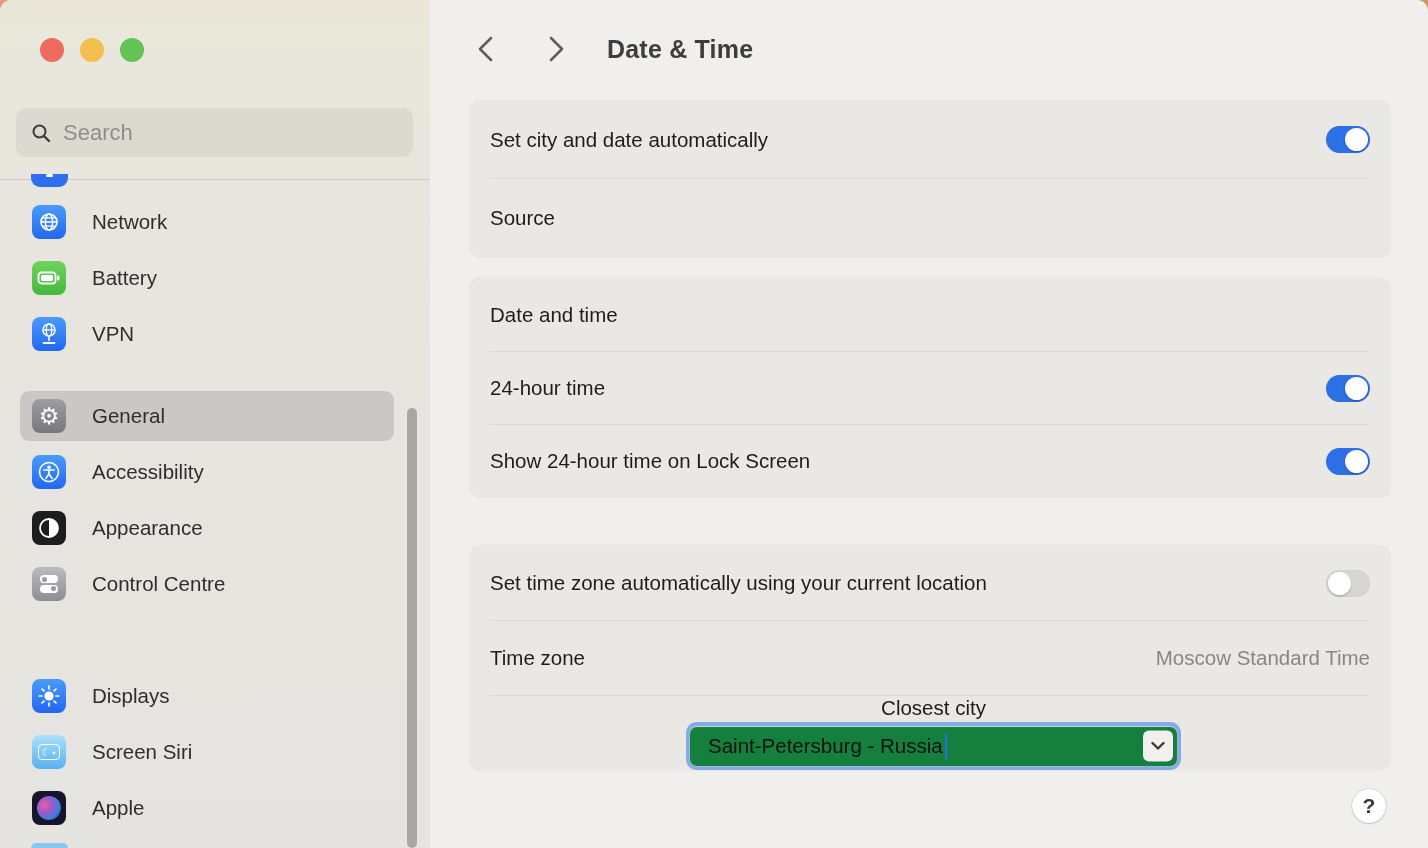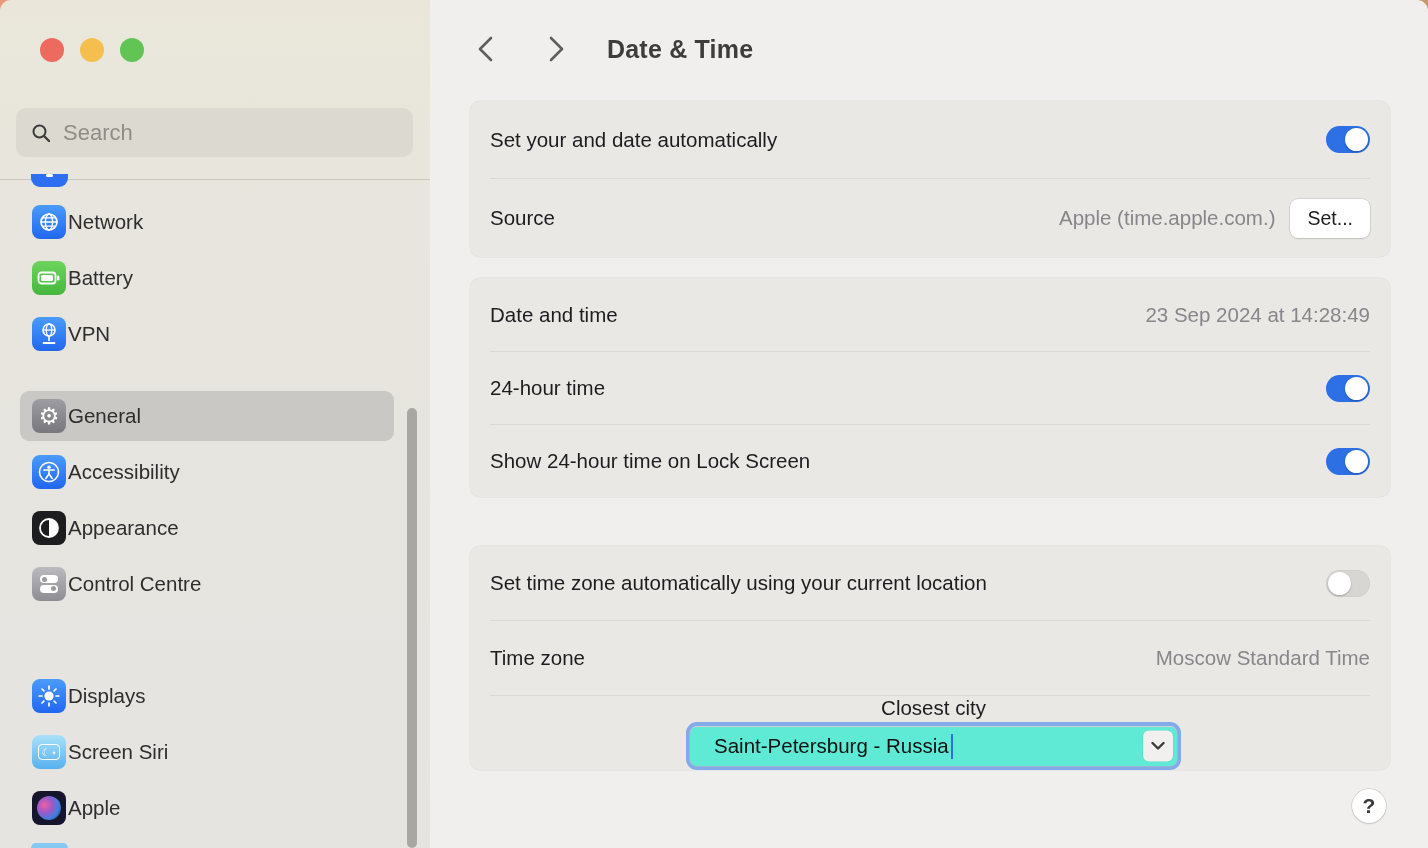--- a/index.html
+++ b/index.html
@@ -29,21 +29,21 @@
   }
   .search-field .ph { margin-left:12px; font-size:22px; color:#8f8d85; }
 
   .sidebar-divider { position:absolute; left:0; right:0; top:179px; height:1px; background:#cac8c1; }
 
   .srow {
     position:absolute; left:20px; width:374px; height:50px;
     display:flex; align-items:center; padding-left:12px; border-radius:9px;
   }
   .srow.selected { background:#c9c8c4; }
-  .srow .lbl { margin-left:2px; font-size:20.5px; color:#2e2e2e; }
+  .srow .lbl { margin-left:26px; font-size:20.5px; color:#2e2e2e; }
 
   .appicon {
     width:34px; height:34px; border-radius:8px; flex-shrink:0;
     display:flex; align-items:center; justify-content:center;
     color:#fff; font-family:"DejaVu Sans",sans-serif;
   }
   .blue   { background:linear-gradient(180deg,#4a9bfc,#2167f0); }
   .green2 { background:linear-gradient(180deg,#6ed45e,#45b73c); }
   .gray   { background:linear-gradient(180deg,#9d9da3,#77777d); }
   .black  { background:#1d1d1f; }
@@ -98,22 +98,22 @@
     font-size:19.5px; color:#1d1d1f; font-family:inherit;
     box-shadow:0 0 0 0.5px rgba(0,0,0,0.16), 0 1px 2px rgba(0,0,0,0.10);
   }
 
   .cityrow { padding-right:13px;flex-direction:column; }
   .combo {
     width:495px; height:48px; border:4px solid #83abe9; border-radius:11px;
     display:flex; align-items:center; background:#e9e8e5;
   }
   .combo-inner {
-    position:relative; width:100%; height:39px; background:#5eead4; border-radius:7px;
-    box-shadow:0 0 0 0.5px #bcbcbc; display:flex; align-items:center; padding-left:24px;
+    position:relative; width:100%; height:39px; background:#15803d; border-radius:7px;
+    box-shadow:0 0 0 0.5px #bcbcbc; display:flex; align-items:center; padding-left:18px;
   }
   .combo-inner .ctext { font-size:20.5px; color:#111; }
   .caret { width:2px; height:25px; background:#2d6fe4; margin-left:2px; }
   .combo-btn {
     position:absolute; right:4px; top:50%; transform:translateY(-50%);
     width:30px; height:31px; background:#f1f0ef; border-radius:6px;
     display:flex; align-items:center; justify-content:center;
     box-shadow:0 0 0 0.5px rgba(0,0,0,0.07);
   }
   .help-btn {
@@ -277,39 +277,34 @@
     </div>
     <div class="nav fwd">
       <svg width="17" height="28" viewBox="0 0 17 28">
           <polyline points="3,3 14,14 3,25" fill="none" stroke="#5e5e5e" stroke-width="2.6" stroke-linecap="round" stroke-linejoin="round"></polyline>
         </svg>
     </div>
     <div class="page-title">Date &amp; Time</div>
 
     <div class="card card1">
       <div class="crow h77">
-        <span class="lab">Set your and date automatically</span>
+        <span class="lab">Set city and date automatically</span>
         <div class="toggle on">
             <div class="knob"></div>
           </div>
       </div>
       <div class="divider"></div>
       <div class="crow h78">
         <span class="lab">Source</span>
-        <div class="right-group">
-          <span class="val">Apple (time.apple.com.)</span>
-          <button class="set-btn">Set...</button>
-        </div>
       </div>
     </div>
 
     <div class="card card2">
       <div class="crow h73">
         <span class="lab">Date and time</span>
-        <span class="val">23 Sep 2024 at 14:28:49</span>
       </div>
       <div class="divider"></div>
       <div class="crow h72">
         <span class="lab">24-hour time</span>
         <div class="toggle on">
             <div class="knob"></div>
           </div>
       </div>
       <div class="divider"></div>
       <div class="crow h72">

